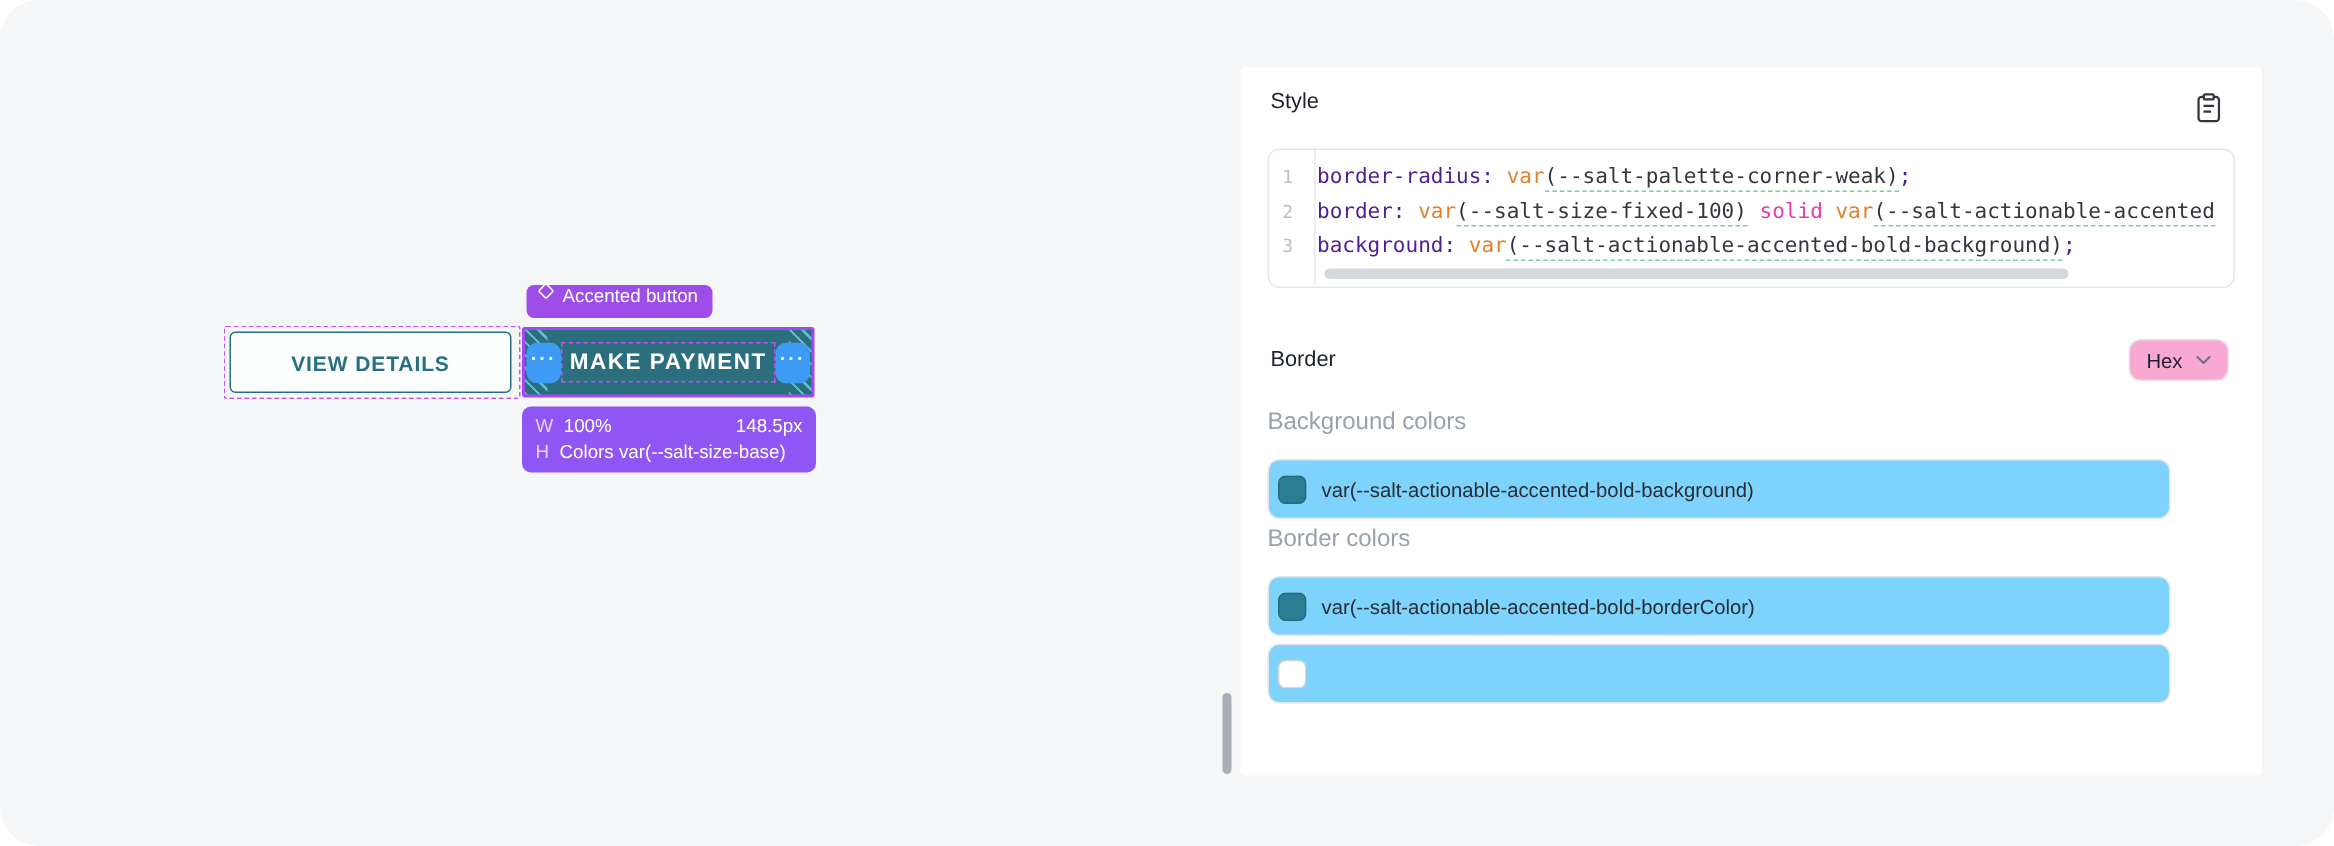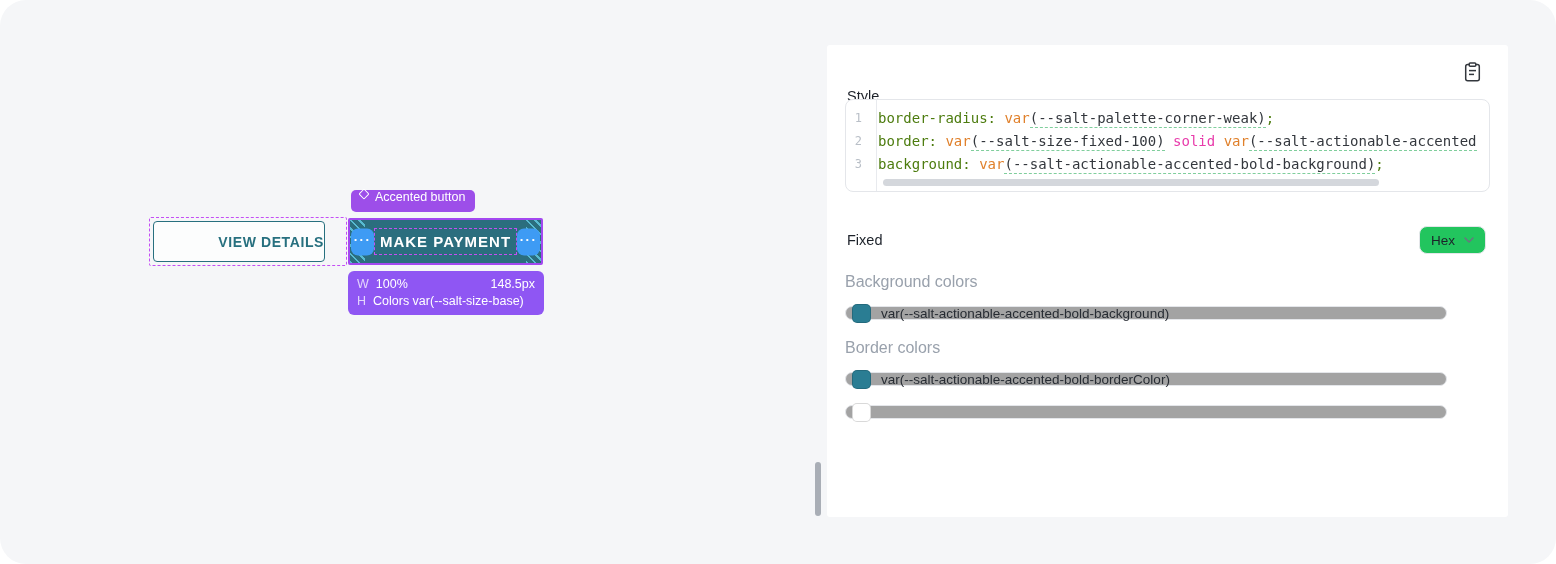--- a/index.html
+++ b/index.html
@@ -12,24 +12,24 @@
   
   .component-badge { position:absolute; left:351px; top:190px; height:22px;
     background:#9d4ee9; border-radius:5px; display:flex; align-items:flex-start;
     gap:7px; padding:0 10px 0 9px; color:#fff; font-size:12.5px; }
   .diamond { width:8px; height:8px; border:1.4px solid #fff; border-radius:1.5px;
     transform:rotate(45deg); display:inline-block; }
 
   .sel-outline { position:absolute; left:149px; top:217px; width:198px; height:49px;
     border:1px dashed #c44ef5; border-radius:2px; pointer-events:none; }
 
-  .btn-view { position:absolute; left:153px; top:221px; width:172px; height:41px;
+  .btn-view { position:absolute; left:153px; top:221px; width:188px; height:41px;
     background:#fcfdfd; border:1px solid #27707f; border-radius:4px;
     color:#27707f; font-weight:bold; font-size:14px; letter-spacing:0.6px;
-    display:flex; align-items:center; justify-content:flex-end; cursor:pointer; }
+    display:flex; align-items:center; justify-content:center; cursor:pointer; }
 
   .btn-make { position:absolute; left:348px; top:218px; width:195px; height:47px;
     background:#2b6e7e; border:2px solid #a348f0; border-radius:2px; cursor:pointer; }
   .hatch { position:absolute; top:0; bottom:0; width:15px;
     background:repeating-linear-gradient(45deg, rgba(95,200,224,0.85) 0px,
       rgba(95,200,224,0.85) 1.5px, transparent 1.5px, transparent 6px); }
   .hatch.left { left:0; } .hatch.right { right:0; }
   .inner-dash { position:absolute; left:24px; right:24px; top:8px; bottom:8px;
     border:1px dashed #c44ef5; pointer-events:none; }
   .btn-make-label { position:absolute; inset:0; display:flex; align-items:center;
@@ -46,53 +46,53 @@
     background:#8f56f3; border-radius:6px; padding:5px 9px; color:#fff;
     font-size:12.5px; line-height:17px; }
   .size-row { display:flex; }
   .dim-letter { opacity:0.75; margin-right:7px; }
   .spacer { flex:1; }
 
   
   .inspector { position:absolute; left:827px; top:45px; width:681px; height:472px;
     background:#ffffff; border-radius:3px; }
   .panel-title { position:absolute; font-size:14.5px; color:#1d222a; }
-  .style-title { left:20px; top:15px;margin-top:28px; }
+  .style-title { left:20px; top:15px; }
   .copy-btn { position:absolute; right:26px; top:16px; width:20px; height:22px;
     display:flex; align-items:center; justify-content:center; cursor:pointer;
     background:none; border:none; }
 
   .code-block { position:absolute; left:18px; top:54px; width:645px; height:93px;
     border:1px solid #e4e6ea; border-radius:8px; overflow:hidden; background:#fff; }
   .gutter-sep { position:absolute; left:30px; top:0; bottom:0; width:1px;
     background:#e8eaee; }
   .code-lines { padding-top:6px; }
   .code-line { display:flex; height:23px; align-items:center; white-space:pre; }
   .ln { width:24px; flex:none; text-align:right; padding-right:8px;
     font-family:"DejaVu Sans Mono", monospace; font-size:12px; color:#b9bfc7; }
   .code-text { font-family:"DejaVu Sans Mono", monospace; font-size:14px;
     color:#33373d; padding-left:8px; }
-  .seg-plain { color:#4d7c0f; }
+  .seg-plain { color:#4c1d95; }
   .seg-fn { color:#e0802b; }
   .seg-kw { color:#e83bab; }
   .seg-tok { color:#33373d; border-bottom:1px dashed #7fce9c; padding-bottom:1px; }
   .h-thumb { position:absolute; left:37px; bottom:5px; width:496px; height:7px;
     background:#d4d7dc; border-radius:4px; cursor:pointer; }
 
   .colors-title { left:20px; top:187px; }
   .hex-select { position:absolute; right:22px; top:181px; height:28px;
-    padding:0 11px; background:#22c55e; border:1px solid #e4e6ea; border-radius:8px;
+    padding:0 11px; background:#f9a8d4; border:1px solid #e4e6ea; border-radius:8px;
     display:flex; align-items:center; gap:9px; font-size:13.5px; color:#1d222a;
     cursor:pointer; }
 
   .groups { position:absolute; left:18px; top:228px; width:602px; }
   .group-label { font-size:16px; color:#99a1ac; margin-bottom:15px; }
-  .color-row { height:14px; border:1px solid #e4e6ea; border-radius:8px;
-    display:flex; align-items:center; padding:0 6px; gap:10px; margin-bottom:19px;
-    cursor:pointer; background:#a3a3a3; }
+  .color-row { height:40px; border:1px solid #e4e6ea; border-radius:8px;
+    display:flex; align-items:center; padding:0 6px; gap:10px; margin-bottom:5px;
+    cursor:pointer; background:#7dd3fc; }
   .swatch { width:19px; height:19px; border-radius:5px; flex:none;
     border:1px solid rgba(0,0,0,0.15); }
   .row-value { font-size:13.5px; color:#272c33; }
 
   .v-thumb { position:absolute; left:815px; top:462px; width:6px; height:54px;
     background:#a9aeb6; border-radius:3px; cursor:pointer; }
 </style>
 </head>
 <body>
 
@@ -154,21 +154,21 @@
     <div class="code-block">
       <div class="gutter-sep"></div>
       <div class="code-lines" id="code-lines">
           <div class="code-line"><span class="ln">1</span><span class="code-text"><span class="seg-plain">border-radius: </span><span class="seg-fn">var</span><span class="seg-tok">(--salt-palette-corner-weak)</span><span class="seg-plain">;</span></span></div>
           <div class="code-line"><span class="ln">2</span><span class="code-text"><span class="seg-plain">border: </span><span class="seg-fn">var</span><span class="seg-tok">(--salt-size-fixed-100)</span><span class="seg-plain"> </span><span class="seg-kw">solid</span><span class="seg-plain"> </span><span class="seg-fn">var</span><span class="seg-tok">(--salt-actionable-accented</span></span></div>
           <div class="code-line"><span class="ln">3</span><span class="code-text"><span class="seg-plain">background: </span><span class="seg-fn">var</span><span class="seg-tok">(--salt-actionable-accented-bold-background)</span><span class="seg-plain">;</span></span></div>
         </div>
       <div class="h-thumb"></div>
     </div>
 
-    <div class="panel-title colors-title">Fixed</div>
+    <div class="panel-title colors-title">Border</div>
 
     <div class="hex-select">
       <span>Hex</span>
       <svg width="10" height="6" viewBox="0 0 10 6" fill="none">
         <path d="M1 1l4 4 4-4" stroke="#6b7280" stroke-width="1.4" stroke-linecap="round" stroke-linejoin="round"></path>
       </svg>
     </div>
 
     <div class="groups" id="color-groups">
         <div class="group-label">Background colors</div>

